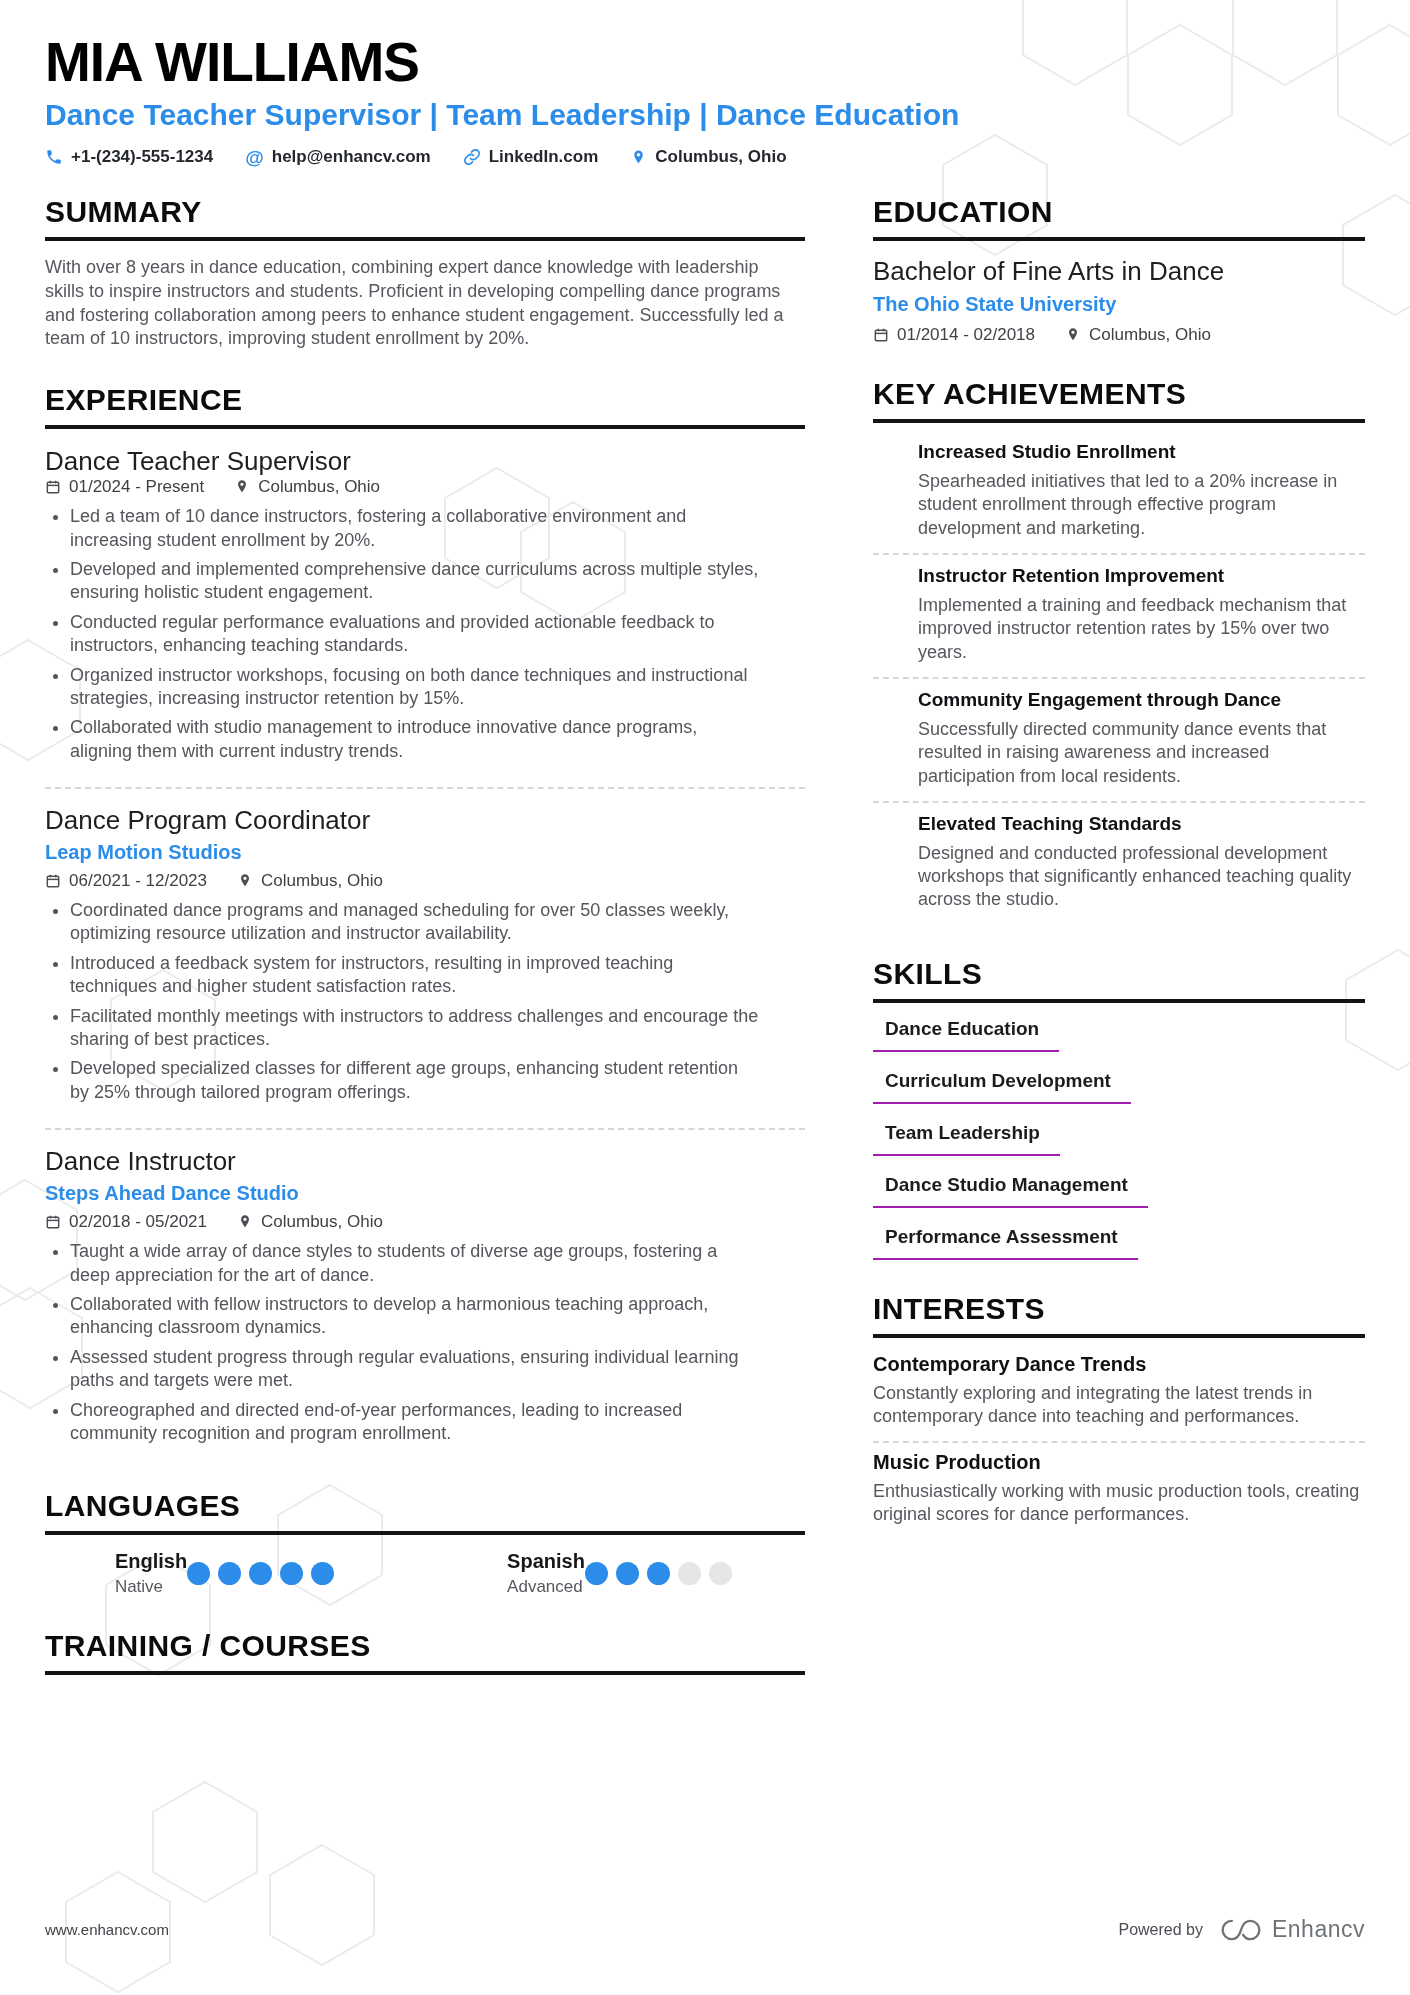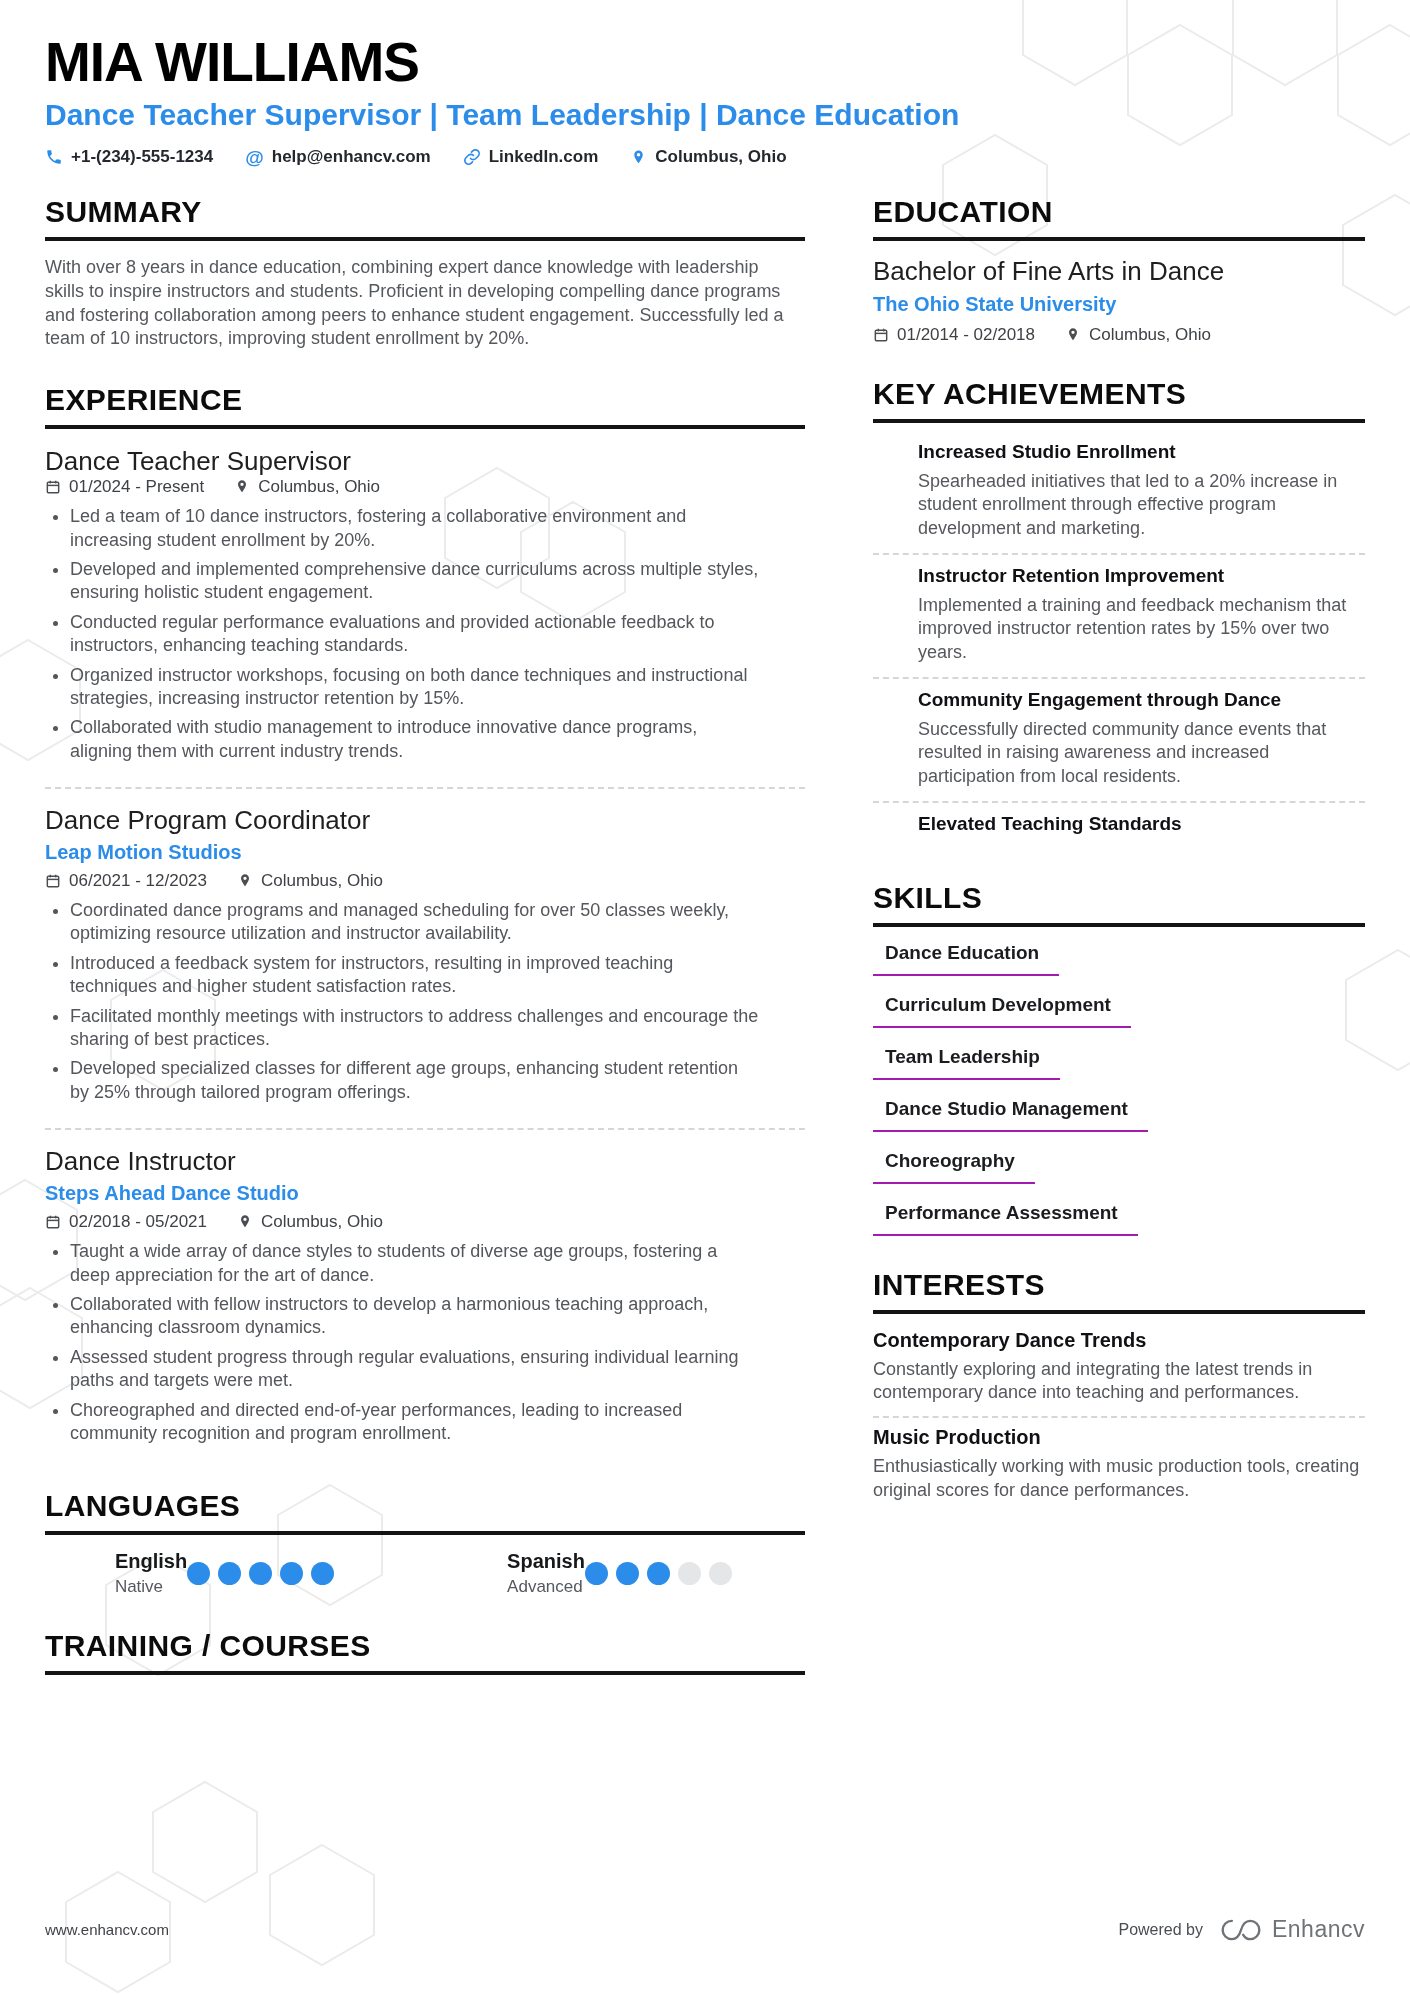--- a/index.html
+++ b/index.html
@@ -349,42 +349,40 @@
     </div>
   </div>
             <div class="ach">
     <span class="ach-icon">
       
       
       
     </span>
     <div>
       <div class="ach-title">Elevated Teaching Standards</div>
+      <div class="ach-body">Designed and conducted professional development workshops that significantly enhanced teaching quality across the studio.</div>
     </div>
   </div>
           </div>
       </section>
 
       <section>
         <h2 class="sec">SKILLS</h2>
         <div id="skills">
             <div class="skill-row">
     <span class="skill">Dance Education</span>
   </div>
             <div class="skill-row">
     <span class="skill">Curriculum Development</span>
   </div>
             <div class="skill-row">
     <span class="skill">Team Leadership</span>
   </div>
             <div class="skill-row">
     <span class="skill">Dance Studio Management</span>
-  </div>
-            <div class="skill-row">
-    <span class="skill">Choreography</span>
   </div>
             <div class="skill-row">
     <span class="skill">Performance Assessment</span>
   </div>
           </div>
       </section>
 
       <section>
         <h2 class="sec">INTERESTS</h2>
         <div id="interests">

